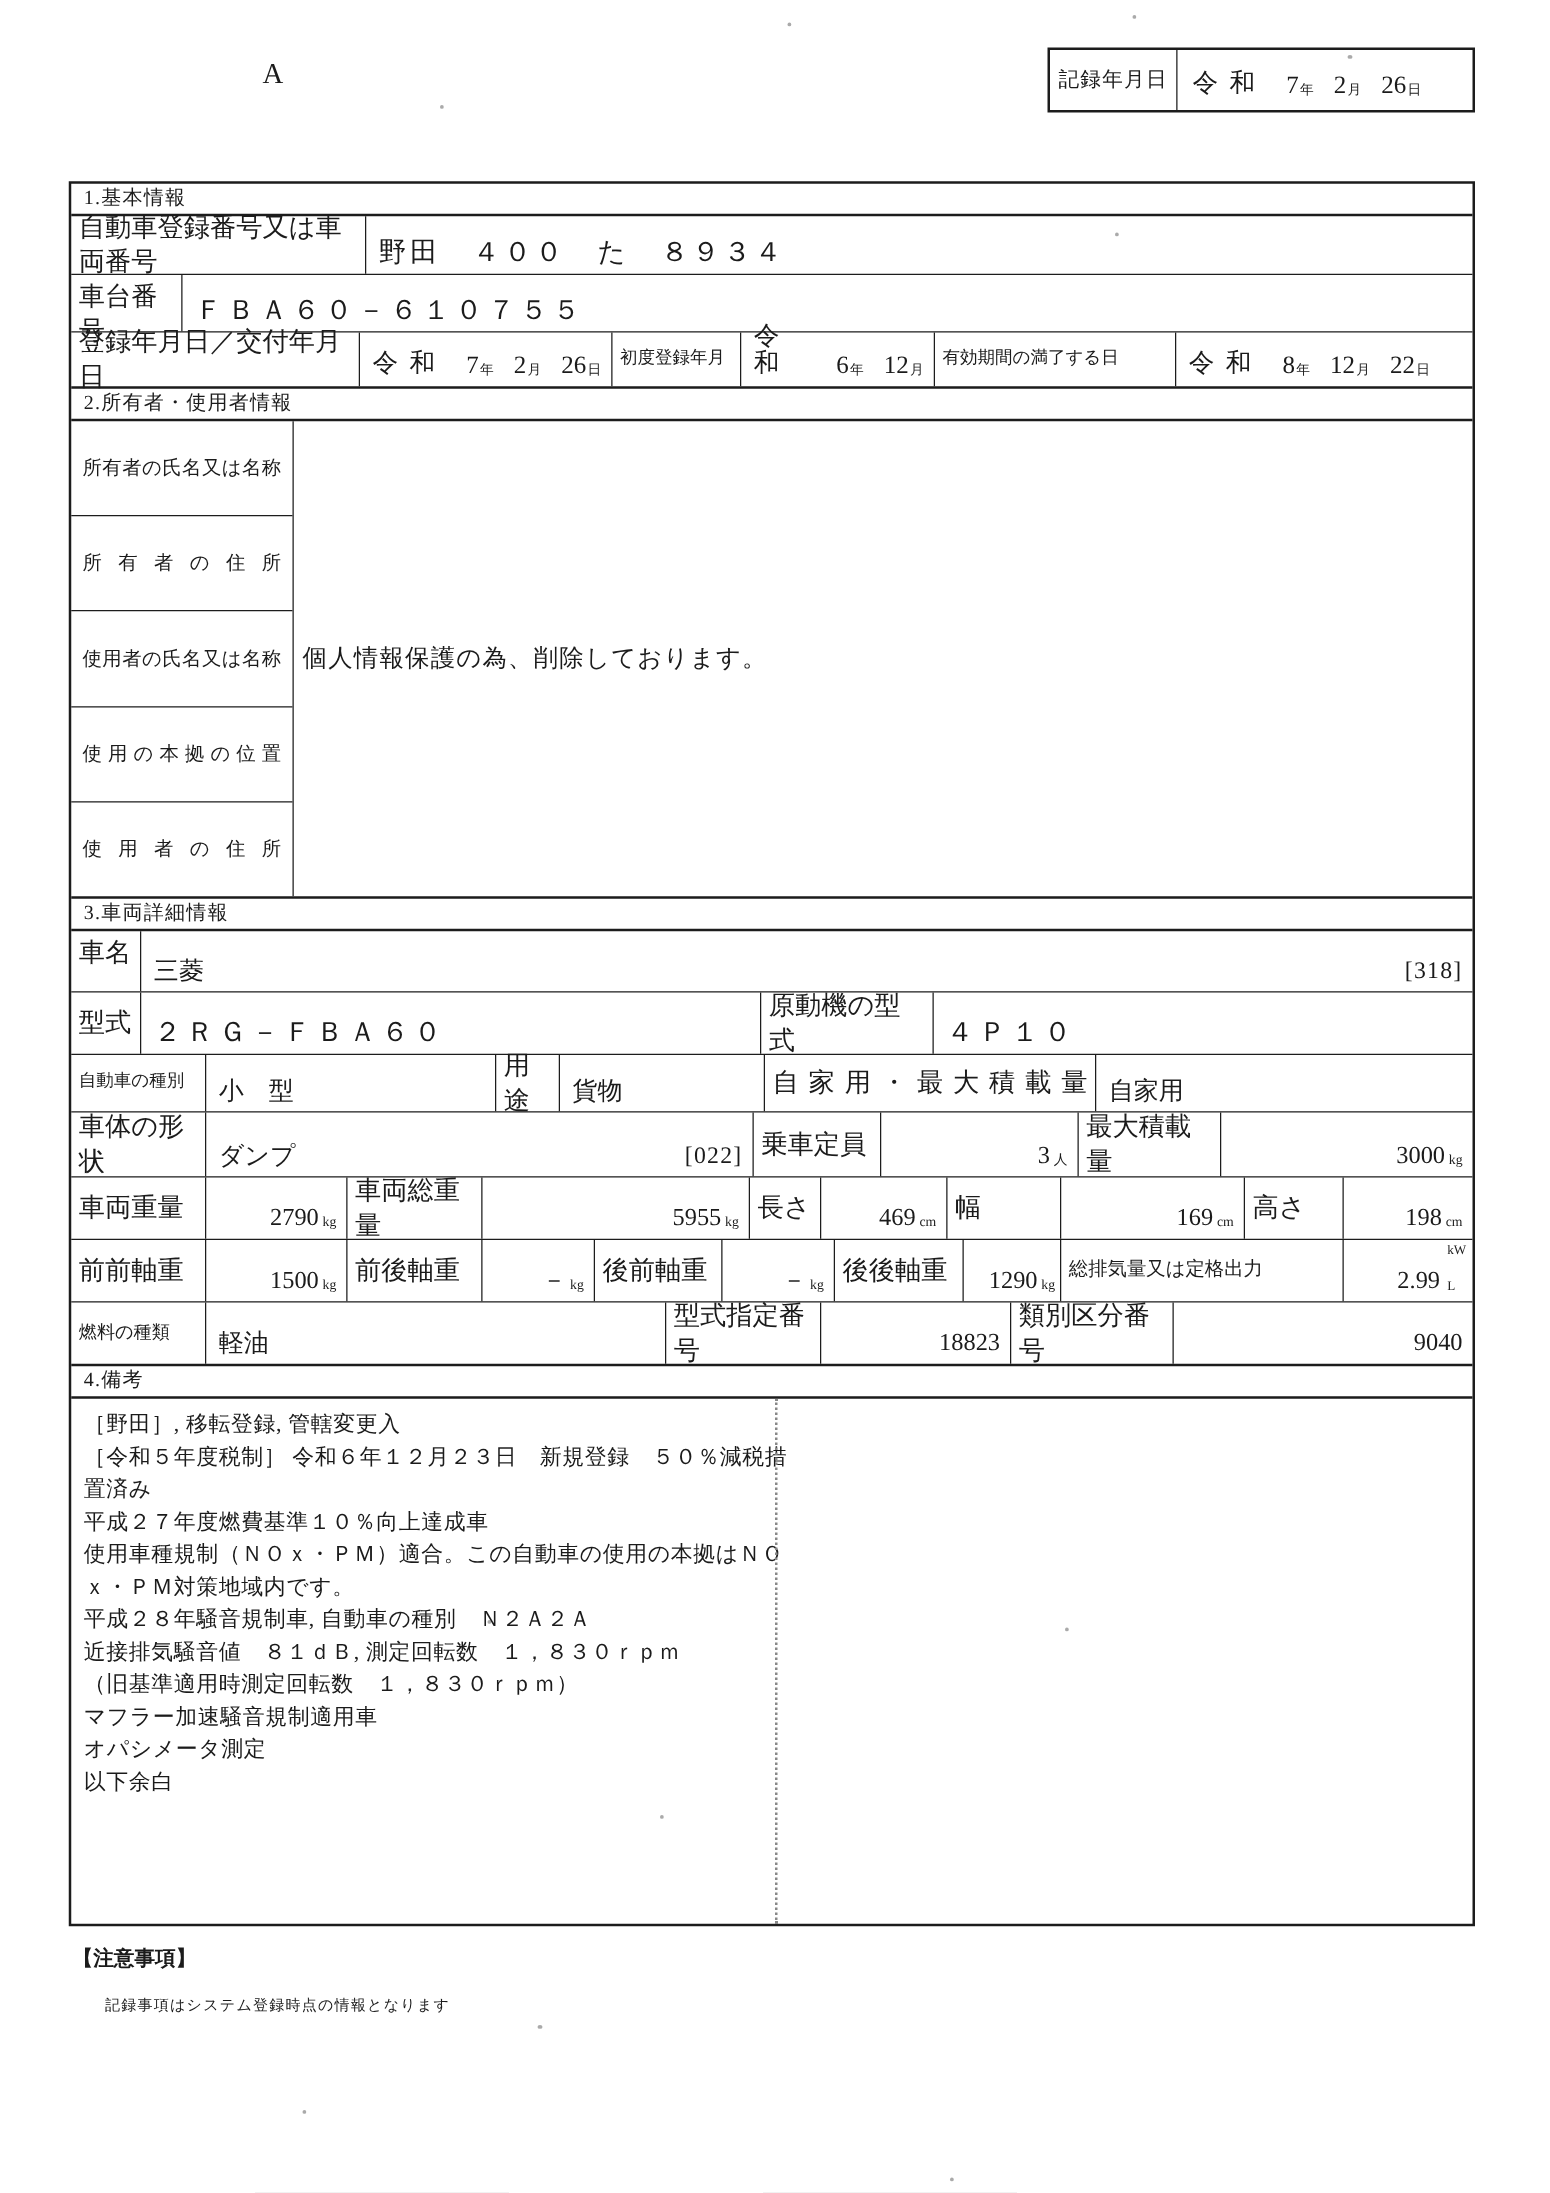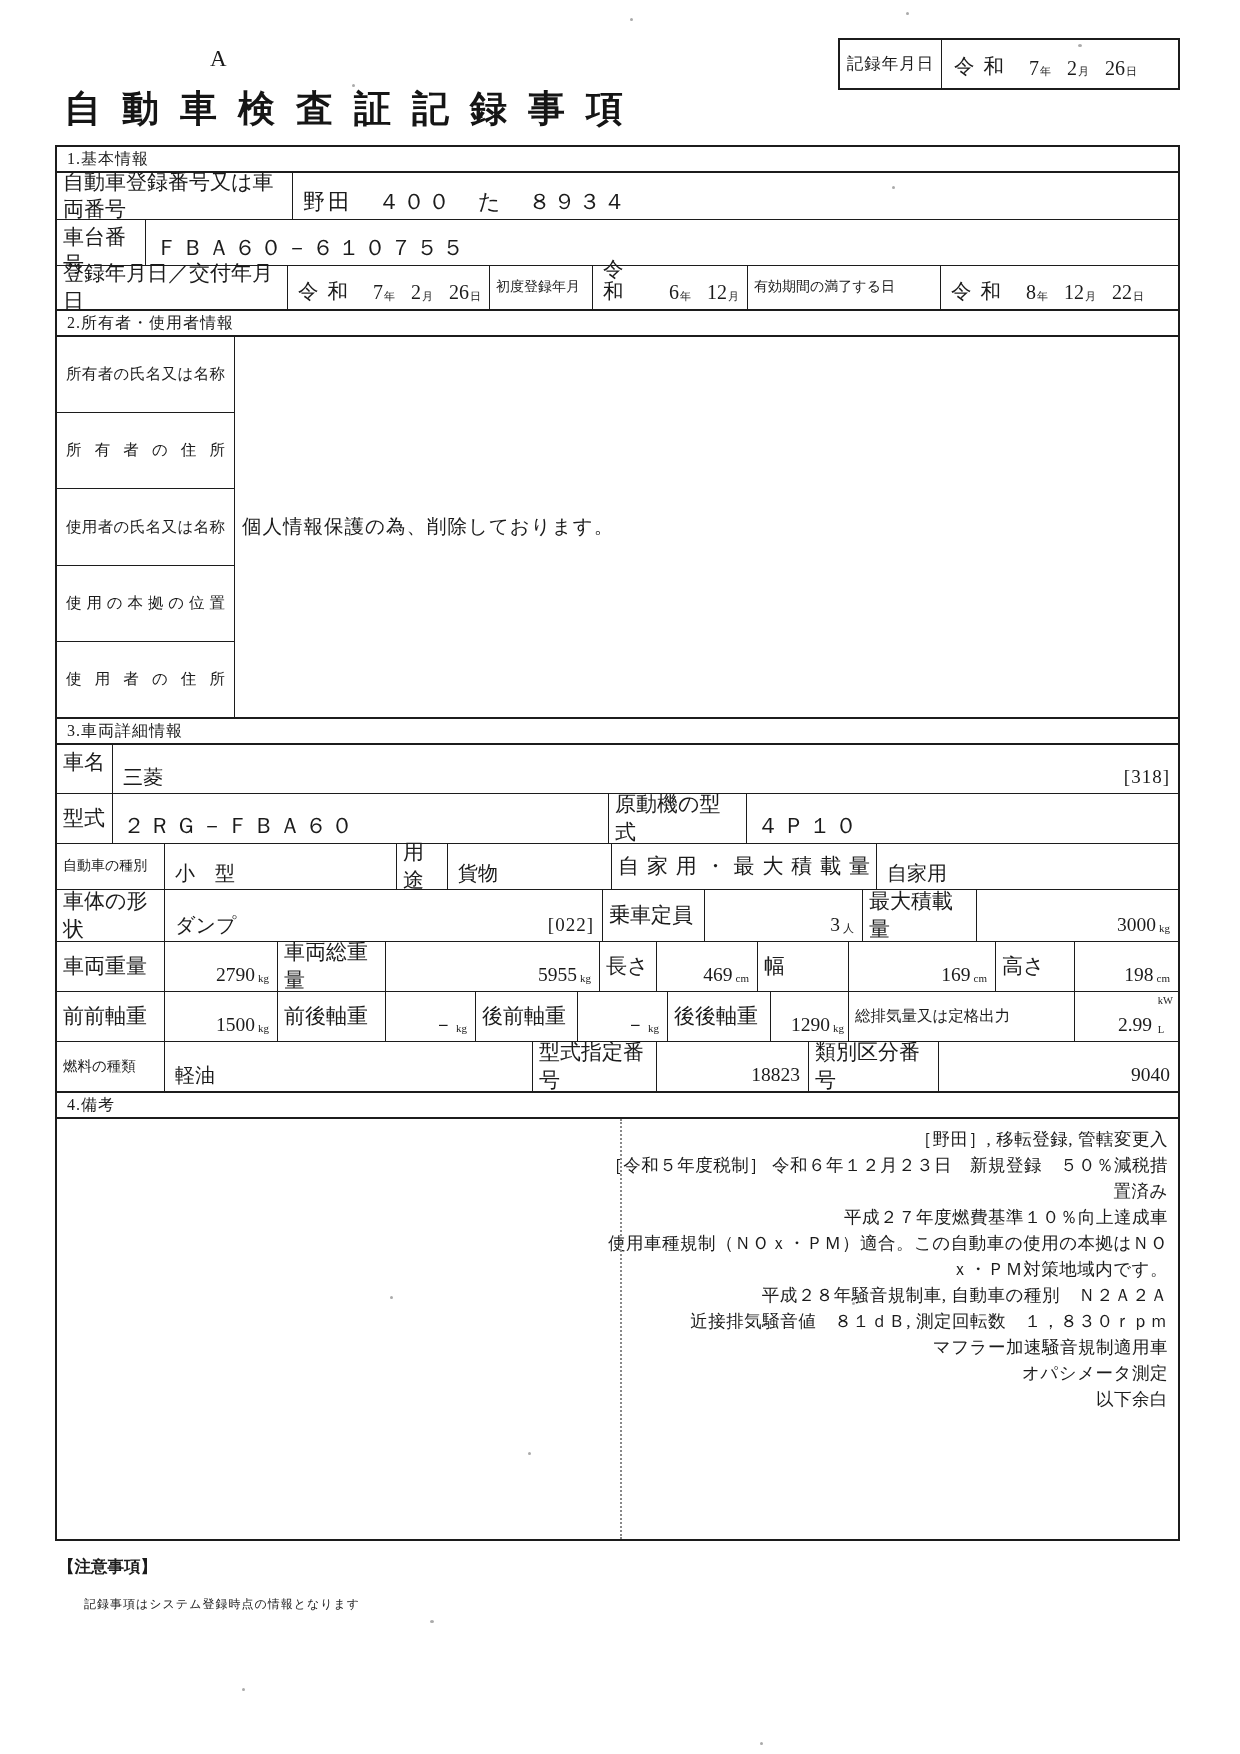--- a/index.html
+++ b/index.html
@@ -54,21 +54,21 @@
   .owner-labels {width:178px; border-right:1.7px solid #1c1c1c; display:flex; flex-direction:column;}
   .olab {flex:1; border-bottom:1.7px solid #1c1c1c; display:flex; align-items:center;
          padding:0 9px; font-size:15.5px;}
   .olab:last-child {border-bottom:none;}
   .olab span {display:block; width:100%; text-align:justify; text-align-last:justify;}
   .owner-value {flex:1; position:relative;}
   .privacy {position:absolute; left:7px; top:176px; font-size:19.5px; letter-spacing:1px;}
 
   
   .remarks {position:relative; height:420px;}
-  .remarks-text {padding:7px 10px 0 10px; font-size:17.5px; line-height:26px; letter-spacing:0.5px;text-align:right;}
+  .remarks-text {padding:7px 10px 0 10px; font-size:17.5px; line-height:26px; letter-spacing:0.5px;}
   .remarks-divider {position:absolute; left:50.2%; top:0; bottom:0; border-left:2px dotted #888;}
 
   
   .disp-cell {position:relative;}
   .unit-stack {position:absolute; right:5px; top:4px; bottom:6px; display:flex;
                flex-direction:column; justify-content:space-between; font-size:10.5px; line-height:1;}
 
   
   .notice-title {position:absolute; left:58px; top:1556px; font-size:16.5px; font-weight:600;}
   .notice-text {position:absolute; left:84px; top:1596px; font-size:12px; letter-spacing:1px;}
@@ -89,21 +89,20 @@
       <span class="era">令和</span>
       <span class="dnum">7</span>
         <span class="dunit">年</span>
       <span class="dnum">2</span>
         <span class="dunit">月</span>
       <span class="dnum">26</span>
         <span class="dunit">日</span>
     </div>
   </div>
 
-  <h1 class="title">自動車検査証記録事項</h1>
 
   <div class="doc">
 
     <div class="sec-head first">1.基本情報</div>
 
     <div class="row" style="height:46px">
       <div class="cell lab" style="width:235px">自動車登録番号又は車両番号</div>
       <div class="cell val big" style="flex:1">野田　４００　た　８９３４</div>
     </div>
 
@@ -289,20 +288,21 @@
     <div class="remarks">
       <div class="remarks-text">
         <div class="rline">［野田］, 移転登録, 管轄変更入</div>
         <div class="rline">［令和５年度税制］ 令和６年１２月２３日　新規登録　５０％減税措</div>
         <div class="rline">置済み</div>
         <div class="rline">平成２７年度燃費基準１０％向上達成車</div>
         <div class="rline">使用車種規制（ＮＯｘ・ＰＭ）適合。この自動車の使用の本拠はＮＯ</div>
         <div class="rline">ｘ・ＰＭ対策地域内です。</div>
         <div class="rline">平成２８年騒音規制車, 自動車の種別　Ｎ２Ａ２Ａ</div>
         <div class="rline">近接排気騒音値　８１ｄＢ, 測定回転数　１，８３０ｒｐｍ</div>
+        <div class="rline">（旧基準適用時測定回転数　１，８３０ｒｐｍ）</div>
         <div class="rline">マフラー加速騒音規制適用車</div>
         <div class="rline">オパシメータ測定</div>
         <div class="rline">以下余白</div>
       </div>
       <div class="remarks-divider"></div>
     </div>
 
   </div>
 
   <div class="notice-title">【注意事項】</div>

